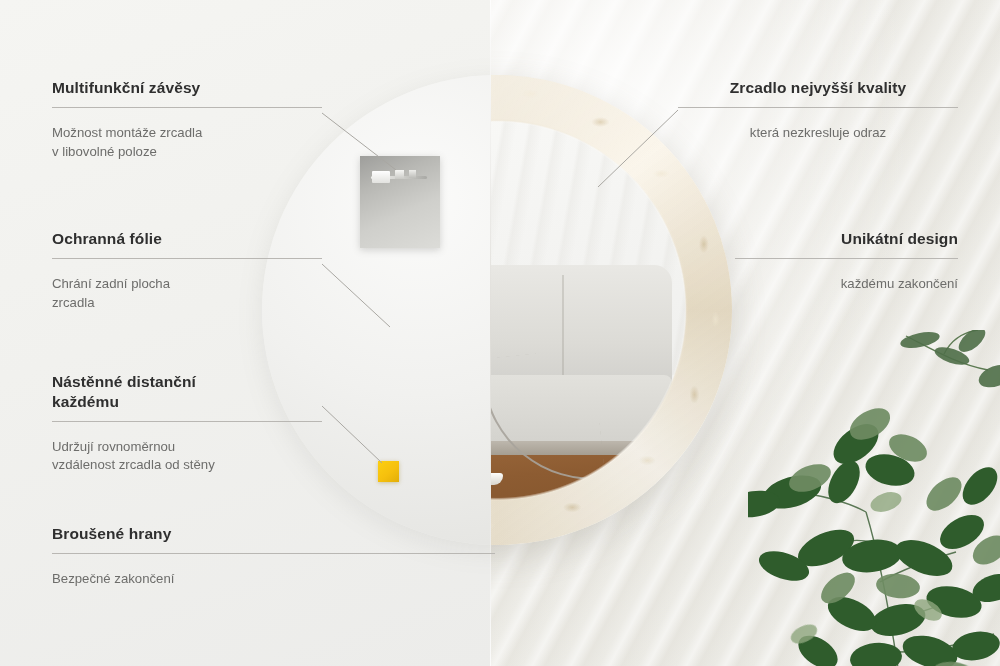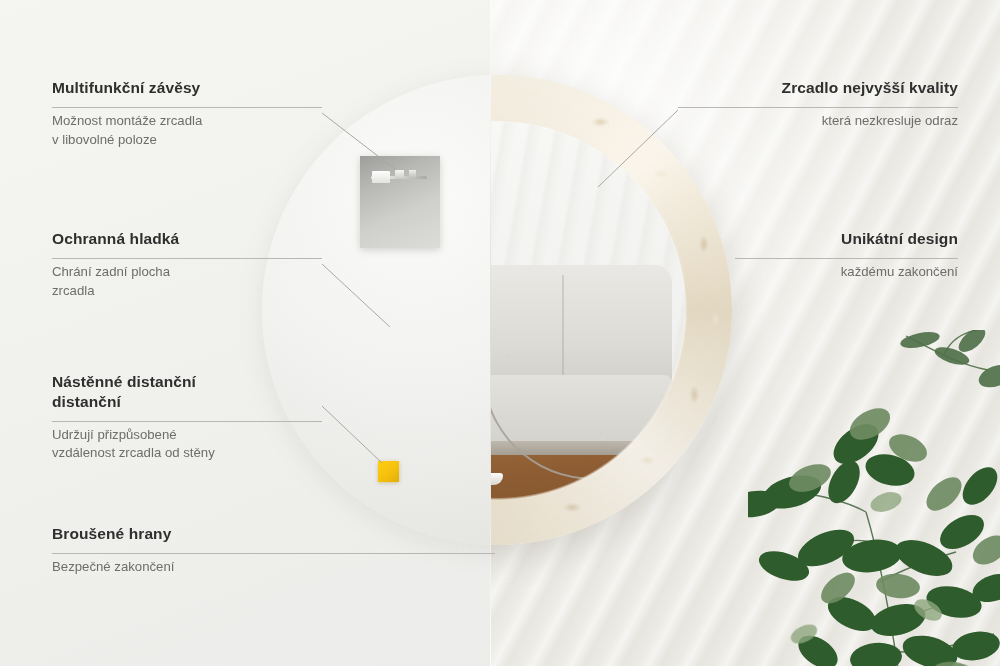--- a/index.html
+++ b/index.html
@@ -121,21 +121,21 @@
     background:linear-gradient(180deg,#fdfdfb,#d8d5cd);border-radius:3px 3px 9px 9px;}
 
   
   .plant{position:absolute;left:748px;top:352px;width:260px;height:320px;}
   .plant2{position:absolute;left:900px;top:330px;width:110px;height:120px;}
 
   
   .callout{position:absolute;}
   .c-title{font-size:15.5px;font-weight:bold;color:#2f2f2f;letter-spacing:.1px;line-height:1.28;}
   .c-rule{height:1px;background:#b9b7b3;margin-top:9px;}
-  .c-body{font-size:13.2px;color:#6d6d6b;line-height:1.42;margin-top:4px;font-weight:400;}
+  .c-body{font-size:13.2px;color:#6d6d6b;line-height:1.42;margin-top:16px;font-weight:400;}
   .left-al{text-align:left;}
   .right-al{text-align:right;}
 
   svg.leader{position:absolute;left:0;top:0;width:1000px;height:666px;pointer-events:none;}
 </style>
 </head>
 <body>
 
 <div id="stage">
 
@@ -253,49 +253,49 @@
   <div class="callout left-al" style="left:52px;top:78px;width:270px;">
     <div class="c-title">Multifunkční závěsy</div>
     <div class="c-rule"></div>
     <div class="c-body">
       <div>Možnost montáže zrcadla</div>
       <div>v libovolné poloze</div>
     </div>
   </div>
 
   <div class="callout left-al" style="left:52px;top:229px;width:270px;">
-    <div class="c-title">Ochranná hladká</div>
+    <div class="c-title">Ochranná fólie</div>
     <div class="c-rule"></div>
     <div class="c-body">
       <div>Chrání zadní plocha</div>
       <div>zrcadla</div>
     </div>
   </div>
 
   <div class="callout left-al" style="left:52px;top:372px;width:270px;">
     <div class="c-title">
       <div>Nástěnné distanční</div>
-      <div>distanční</div>
-    </div>
-    <div class="c-rule"></div>
-    <div class="c-body">
-      <div>Udržují přizpůsobené</div>
+      <div>každému</div>
+    </div>
+    <div class="c-rule"></div>
+    <div class="c-body">
+      <div>Udržují rovnoměrnou</div>
       <div>vzdálenost zrcadla od stěny</div>
     </div>
   </div>
 
   <div class="callout left-al" style="left:52px;top:524px;width:443px;">
     <div class="c-title">Broušené hrany</div>
     <div class="c-rule"></div>
     <div class="c-body">
       <div>Bezpečné zakončení</div>
     </div>
   </div>
 
-  <div class="callout right-al" style="left:678px;top:78px;width:280px;">
+  <div class="callout right-al" style="left:678px;top:78px;width:280px;text-align:center;">
     <div class="c-title">Zrcadlo nejvyšší kvality</div>
     <div class="c-rule"></div>
     <div class="c-body">
       <div>která nezkresluje odraz</div>
     </div>
   </div>
 
   <div class="callout right-al" style="left:735px;top:229px;width:223px;">
     <div class="c-title">Unikátní design</div>
     <div class="c-rule"></div>

